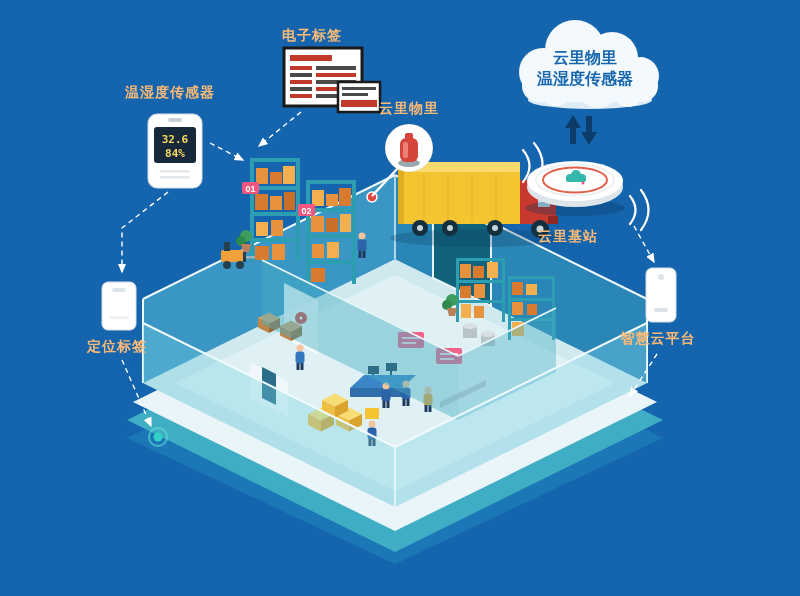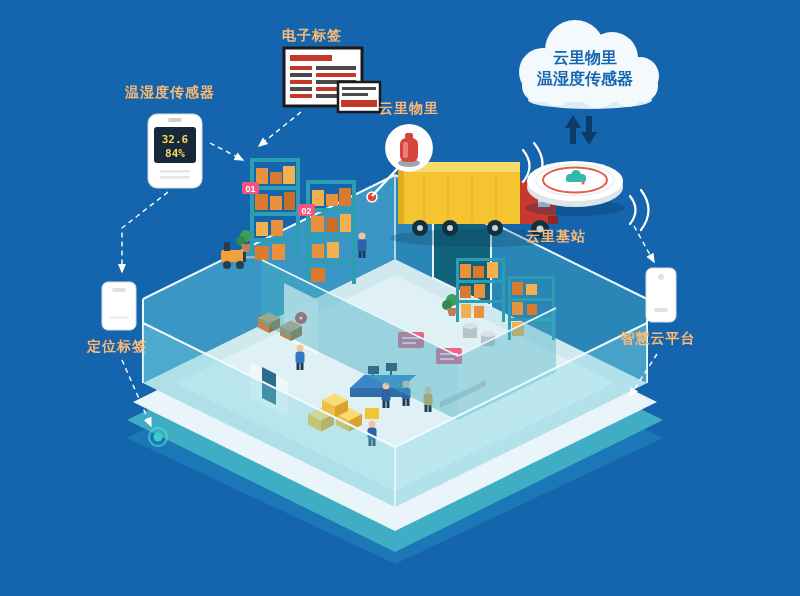--- a/index.html
+++ b/index.html
@@ -377,21 +377,21 @@
   <g>
     <rect x="646" y="268" width="30" height="54" rx="6" fill="#FFFFFF" stroke="#D7DEE2"></rect>
     <circle cx="661" cy="277" r="3" fill="#DDE4E8"></circle>
     <rect x="654" y="308" width="14" height="4" rx="2" fill="#DDE4E8"></rect>
   </g>
 </svg>
 
 <div class="lbl" style="left:312px;top:27px">电子标签</div>
 <div class="lbl" style="left:170px;top:84px">温湿度传感器</div>
 <div class="lbl" style="left:409px;top:100px">云里物里</div>
-<div class="lbl" style="left:556px;top:228px">云里基站</div>
+<div class="lbl" style="left:568px;top:228px">云里基站</div>
 <div class="lbl" style="left:117px;top:338px">定位标签</div>
 <div class="lbl" style="left:658px;top:330px">智慧云平台</div>
 
 <div class="cloud-text">
   <div>云里物里</div>
   <div>温湿度传感器</div>
 </div>
 
 </div>
 

